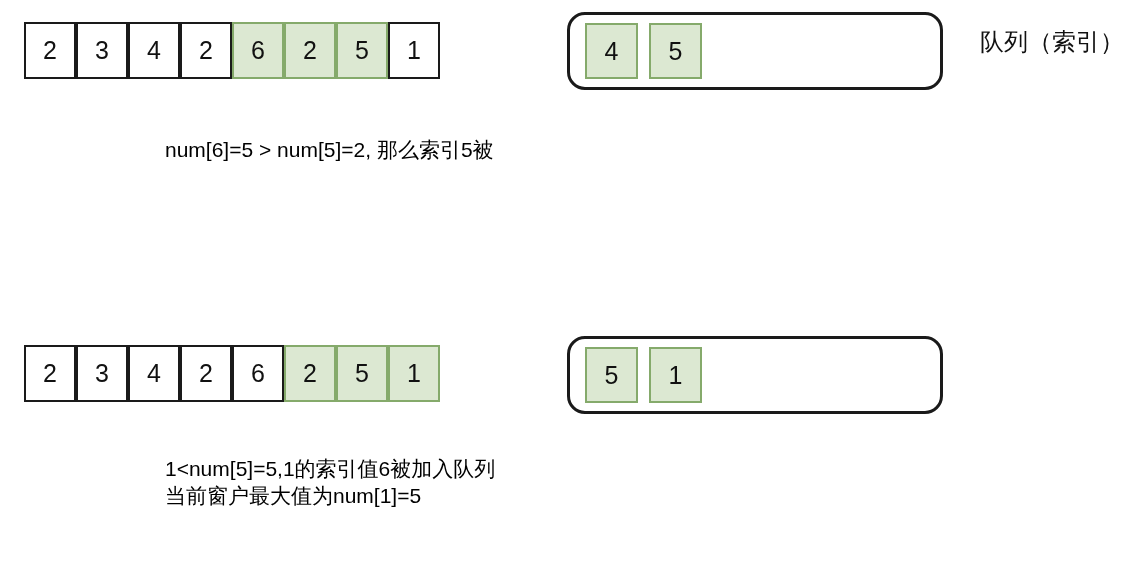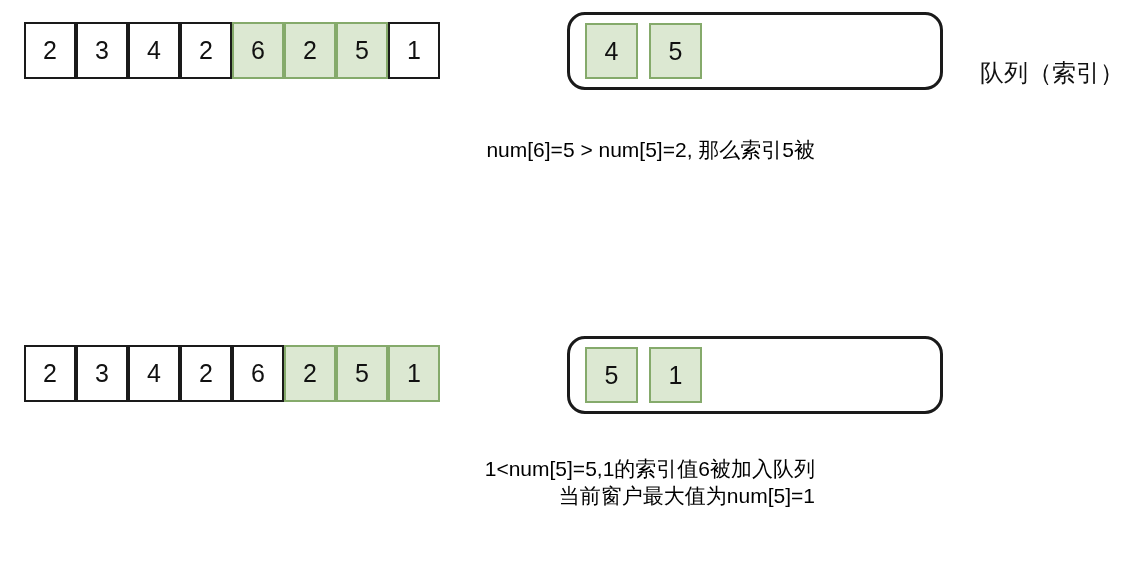--- a/index.html
+++ b/index.html
@@ -56,31 +56,31 @@
     gap: 11px;
   }
   .queue-box .cell {
     width: 53px;
     height: 56px;
   }
 
   .queue-label {
     position: absolute;
     left: 980px;
-    top: 57px;
+    top: 26px;
     font-size: 24px;
     color: #111;
     white-space: nowrap;
   }
 
   .caption {
     position: absolute;
     left: 165px;
     width: 650px;
-    text-align: right;
+    text-align: left;
     font-size: 21px;
     line-height: 27px;
     color: #000;
   }
 
   
   .step-0 .array-row { left: 24px; top: 22px; }
   .step-0 .queue-box { top: 12px; }
   .step-0 .caption   { top: 136px; }
 
@@ -124,17 +124,17 @@
         <div class="cell hl">2</div>
         <div class="cell hl">5</div>
         <div class="cell hl">1</div>
       </div>
     <div class="queue-box">
         <div class="cell hl">5</div>
         <div class="cell hl">1</div>
       </div>
     <div class="caption">
         <div>1&lt;num[5]=5,1的索引值6被加入队列</div>
-        <div>当前窗户最大值为num[5]=1</div>
+        <div>当前窗户最大值为num[1]=5</div>
       </div>
   </section>
 
 </div>
 
 </body></html>

